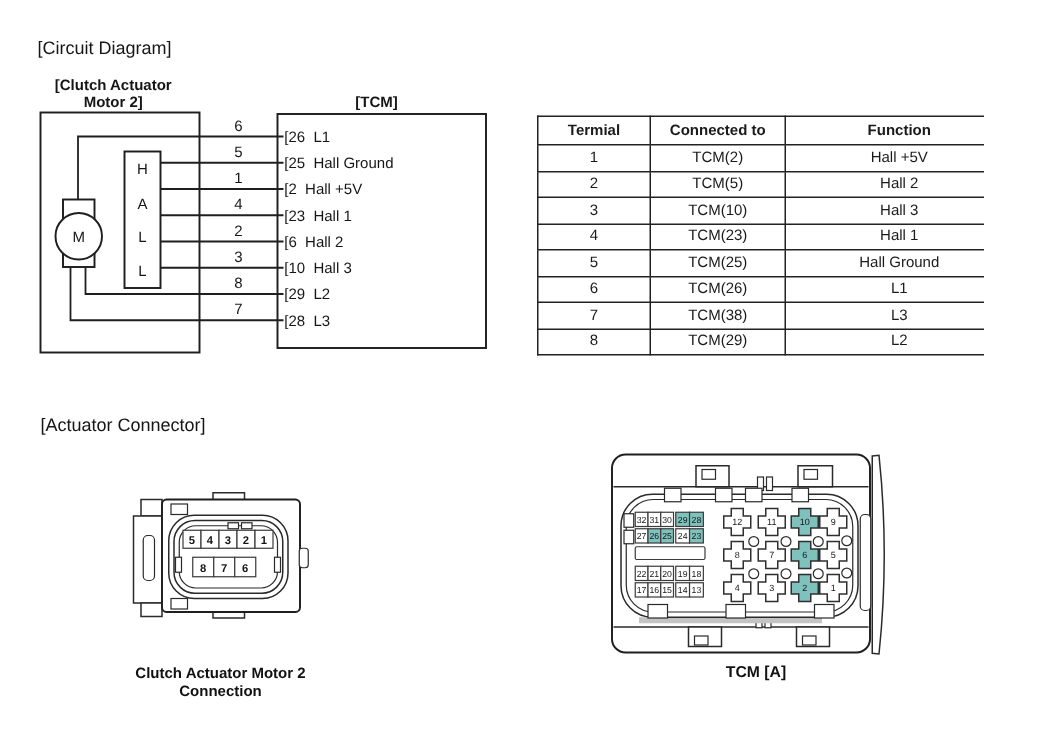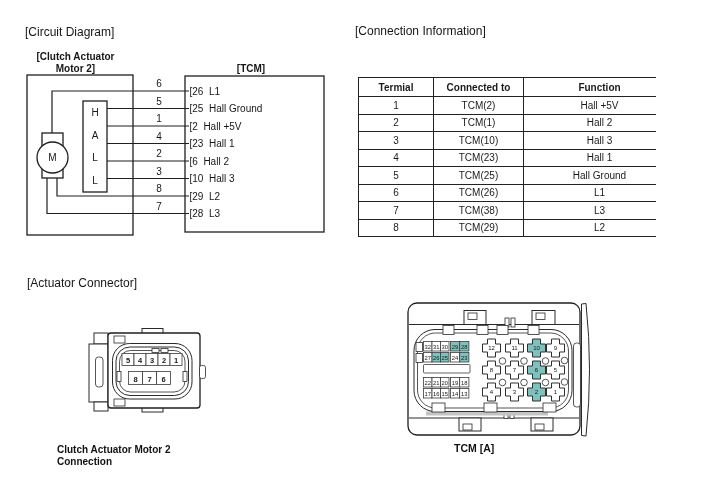--- a/index.html
+++ b/index.html
@@ -1,19 +1,19 @@
 <!DOCTYPE html>
 <html><head>
 <meta charset="utf-8">
 <style>
   html,body{margin:0;padding:0;background:#fff;}
   .canvas{position:relative;width:656px;height:490px;background:#fff;overflow:hidden;
           font-family:"Liberation Sans",sans-serif;color:#1a1a1a;}
   .h1{position:absolute;font-size:12px;line-height:14px;white-space:nowrap;color:#161616;}
-  .cap{position:absolute;font-size:10px;line-height:11.5px;font-weight:bold;text-align:left;color:#111;}
+  .cap{position:absolute;font-size:10px;line-height:11.5px;font-weight:bold;text-align:center;color:#111;}
   svg{position:absolute;overflow:visible;}
   svg text{font-family:"Liberation Sans",sans-serif;fill:#161616;}
   .ln{stroke:#1f1f1f;stroke-width:1.2;fill:none;}
   .bx{stroke:#1f1f1f;stroke-width:1.3;fill:#fff;}
   .t10{font-size:10px;}
   .t10b{font-size:10px;font-weight:bold;}
   .ctr{text-anchor:middle;}
   .pre{white-space:pre;}
   
   .tblwrap{position:absolute;left:358px;top:77px;}
@@ -31,21 +31,20 @@
   .t6{font-size:6px;text-anchor:middle;}
   .t58{font-size:5.8px;text-anchor:middle;}
   .hnum{font-size:7.5px;font-weight:bold;text-anchor:middle;}
 </style>
 </head>
 <body>
 
 <div class="canvas">
 
   <div class="h1" style="left:25px;top:25px">[Circuit Diagram]</div>
-  <div class="h1" style="left:355px;top:24px">[Connection Information]</div>
   <div class="h1" style="left:27px;top:276px">[Actuator Connector]</div>
 
   <svg style="left:0;top:0" width="350" height="250" viewBox="0 0 350 250">
 
     <text class="t10b ctr" x="75.5" y="60">[Clutch Actuator</text>
     <text class="t10b ctr" x="75.5" y="71.5">Motor 2]</text>
     <text class="t10b ctr" x="251" y="71.5">[TCM]</text>
 
     <rect class="bx" x="27" y="75" width="106" height="160"></rect>
     <rect class="bx" x="185" y="76" width="139" height="156"></rect>
@@ -113,21 +112,21 @@
         </tr>
       </thead>
       <tbody>
         <tr>
             <td>1</td>
             <td>TCM(2)</td>
             <td>Hall +5V</td>
           </tr>
         <tr>
             <td>2</td>
-            <td>TCM(1)</td>
+            <td>TCM(5)</td>
             <td>Hall 2</td>
           </tr>
         <tr>
             <td>3</td>
             <td>TCM(10)</td>
             <td>Hall 3</td>
           </tr>
         <tr>
             <td>4</td>
             <td>TCM(23)</td>

